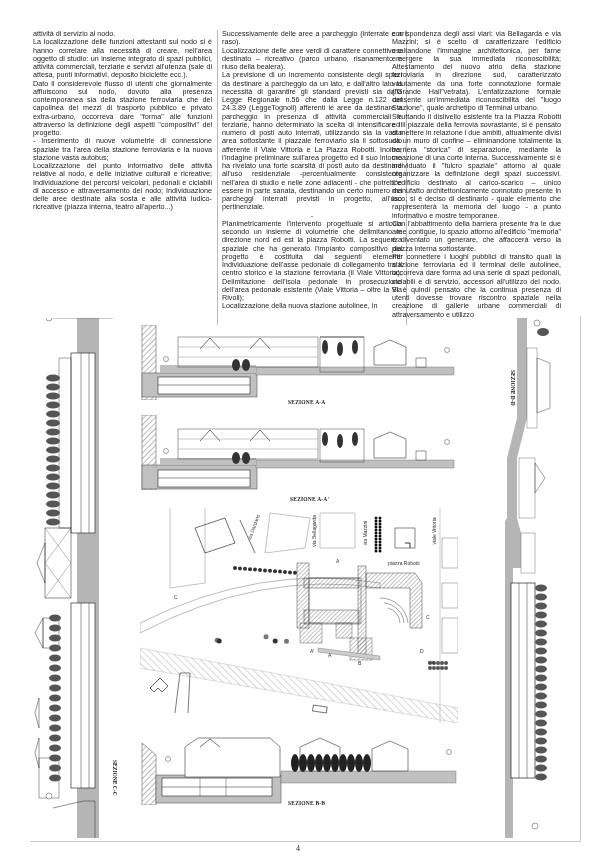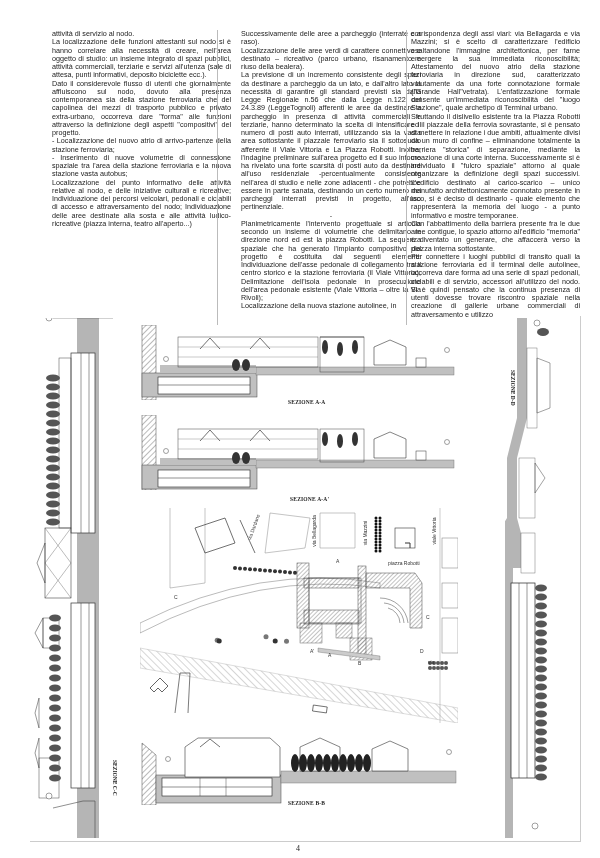--- a/index.html
+++ b/index.html
@@ -1,38 +1,37 @@
 <!DOCTYPE html>
 <html><head>
 <meta charset="utf-8">
 <style>
   html,body{margin:0;padding:0;background:#fff;}
   body{width:600px;height:858px;position:relative;overflow:hidden;font-family:"Liberation Sans",sans-serif;color:#222;}
-  .col{position:absolute;top:30px;font-size:7.2px;line-height:8.25px;text-align:justify;margin-left:19px;}
+  .col{position:absolute;top:30px;font-size:7.2px;line-height:8.25px;text-align:justify;}
   .col p{margin:0;}
   #c1{left:33px;width:179px;}
   #c2{left:222px;width:180px;}
   #c3{left:392px;width:169px;}
   .vrule{position:absolute;top:30px;width:1px;height:295px;background:#bbb;}
   .frame{position:absolute;left:30px;top:316px;width:550px;height:525px;border-right:1px solid #ccc;border-bottom:1px solid #ccc;}
   .drawing{position:absolute;}
   .label{font-family:"Liberation Serif",serif;font-size:5.5px;font-weight:bold;letter-spacing:0.2px;position:absolute;}
   .vlabel{font-family:"Liberation Serif",serif;font-size:5.5px;font-weight:bold;position:absolute;transform:rotate(90deg);transform-origin:left top;white-space:nowrap;}
   .pagenum{position:absolute;top:844px;left:296px;font-family:"Liberation Serif",serif;font-size:8px;}
   .street{font-size:5px;position:absolute;white-space:nowrap;color:#333;}
   svg{display:block;}
 </style>
 </head>
 <body>
 
 <div id="c1" class="col">
   <p>attività di servizio al nodo.</p>
   <p>La localizzazione delle funzioni attestanti sul nodo si è hanno correlare alla necessità di creare, nell'area oggetto di studio: un insieme integrato di spazi pubblici, attività commerciali, terziarie e servizi all'utenza (sale di attesa, punti informativi, deposito biciclette ecc.).</p>
   <p>Dato il considerevole flusso di utenti che giornalmente affluiscono sul nodo, dovuto alla presenza contemporanea sia della stazione ferroviaria che del capolinea dei mezzi di trasporto pubblico e privato extra-urbano, occorreva dare "forma" alle funzioni attraverso la definizione degli aspetti "compositivi" del progetto.</p>
-  <p>- Localizzazione del nuovo atrio di arrivo-partenze della stazione ferroviaria;</p>
   <p>- Inserimento di nuove volumetrie di connessione spaziale tra l'area della stazione ferroviaria e la nuova stazione vasta autobus;</p>
   <p>Localizzazione del punto informativo delle attività relative al nodo, e delle iniziative culturali e ricreative; Individuazione dei percorsi veicolari, pedonali e ciclabili di accesso e attraversamento del nodo; Individuazione delle aree destinate alla sosta e alle attività ludico-ricreative (piazza interna, teatro all'aperto...)</p>
 </div>
 <div class="vrule" style="left:217px"></div>
 <div id="c2" class="col">
   <p>Successivamente delle aree a parcheggio (interrate e a raso).</p>
   <p>Localizzazione delle aree verdi di carattere connettivo e destinato – ricreativo (parco urbano, risanamento e riuso della bealera).</p>
   <p>La previsione di un incremento consistente degli spazi da destinare a parcheggio da un lato, e dall'altro lato la necessità di garantire gli standard previsti sia dalla Legge Regionale n.56 che dalla Legge n.122 del 24.3.89 (LeggeTognoli) afferenti le aree da destinare a parcheggio in presenza di attività commerciali e terziarie, hanno determinato la scelta di intensificare il numero di posti auto interrati, utilizzando sia la vasta area sottostante il piazzale ferroviario sia il sottosuolo afferente il Viale Vittoria e La Piazza Robotti. Inoltre, l'indagine preliminare sull'area progetto ed il suo intorno ha rivelato una forte scarsità di posti auto da destinare all'uso residenziale -percentualmente consistente nell'area di studio e nelle zone adiacenti - che potrebbe essere in parte sanata, destinando un certo numero dei parcheggi interrati previsti in progetto, all'uso pertinenziale.</p>
   <p style="text-align:center">-</p>
   <p>Planimetricamente l'intervento progettuale si articola secondo un insieme di volumetrie che delimitano in direzione nord ed est la piazza Robotti. La sequenza spaziale che ha generato l'impianto compositivo del progetto è costituita dai seguenti elementi: Individuazione dell'asse pedonale di collegamento tra il centro storico e la stazione ferroviaria (il Viale Vittoria); Delimitazione dell'isola pedonale in prosecuzione dell'area pedonale esistente (Viale Vittoria – oltre la Via Rivoli);</p>

